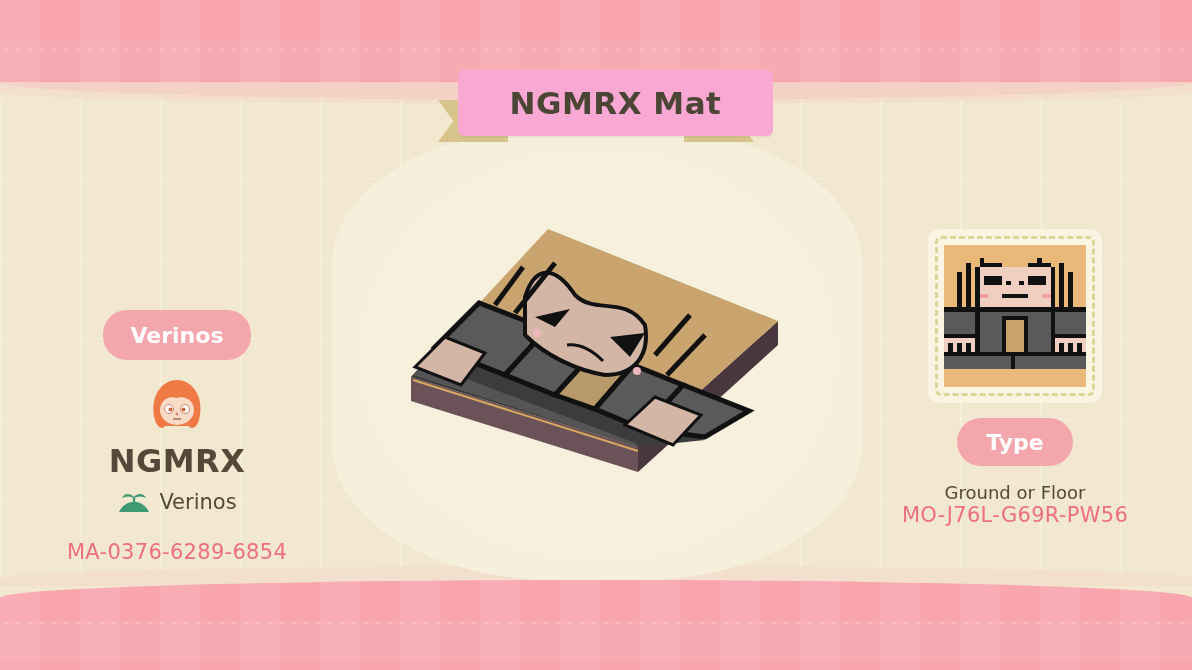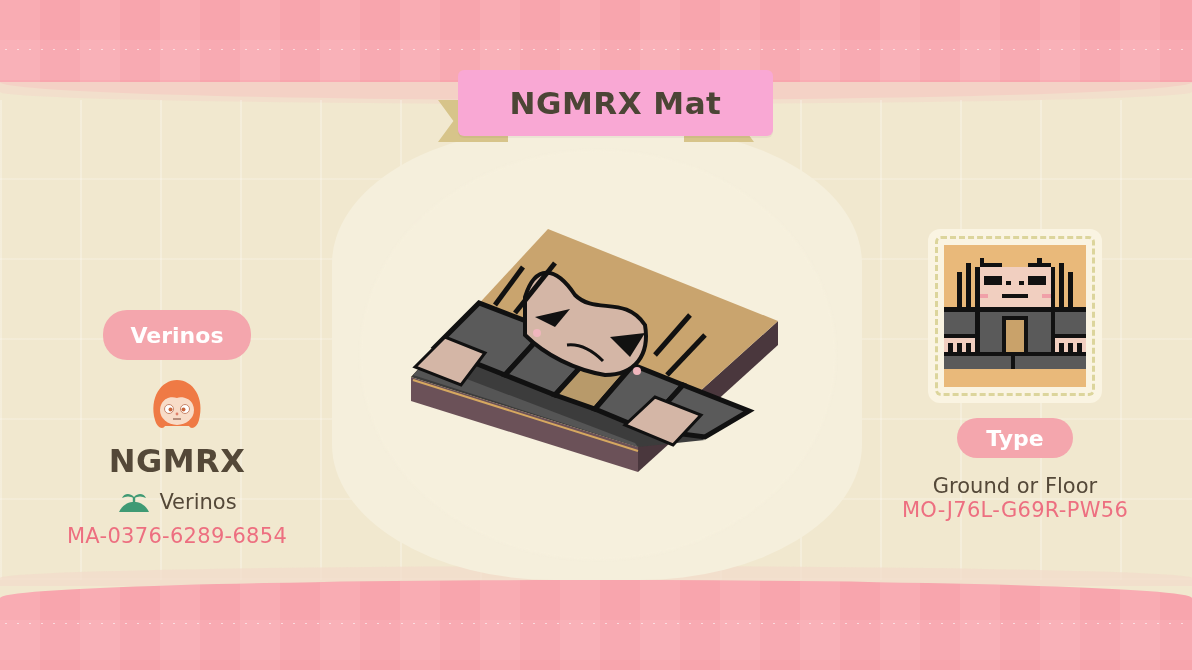--- a/index.html
+++ b/index.html
@@ -78,37 +78,37 @@
   .pill {
     background: #f4a6ad; color: #fff; font-weight: bold; font-size: 22px;
     border-radius: 24px; display: flex; align-items: center; justify-content: center;
   }
   .pill-creator { width: 148px; height: 50px; }
   .avatar { margin-top: 16px; width: 60px; height: 60px; }
   .creator-name { margin-top: 6px; font-size: 32px; font-weight: bold; color: #544838; letter-spacing: .5px; }
   .island-row { margin-top: 10px; display: flex; align-items: center; gap: 8px; }
   .island-name { font-size: 21px; color: #544838; }
   .code { font-size: 21px; color: #ed6f80; letter-spacing: .3px; }
-  .creator-code { margin-top: 10px; }
+  .creator-code { margin-top: 26px; }
   
   .thumb-frame {
     position: absolute; left: 928px; top: 229px; width: 174px; height: 174px;
     background: #faf4e2; border-radius: 12px;
     padding: 7px;
   }
   .thumb-dash {
     width: 100%; height: 100%; border: 3px dashed #dcd59c; border-radius: 6px;
     padding: 6px; display: flex; align-items: center; justify-content: center;
   }
   .right-col {
     position: absolute; left: 870px; top: 418px; width: 290px;
     display: flex; flex-direction: column; align-items: center;
   }
-  .pill-type { width: 116px; height: 40px; }
-  .type-value { margin-top: 16px; font-size: 21px; color: #544838; }
+  .pill-type { width: 116px; height: 48px; }
+  .type-value { margin-top: 16px; font-size: 18px; color: #544838; }
   .design-code { margin-top: 0; }
 </style>
 </head>
 <body>
 
 <div class="band band-top"></div>
 <div class="band-top-edge"></div>
 <div class="cream-grid"></div>
 <div class="band-bottom-edge"></div>
 <div class="band band-bottom"></div>

